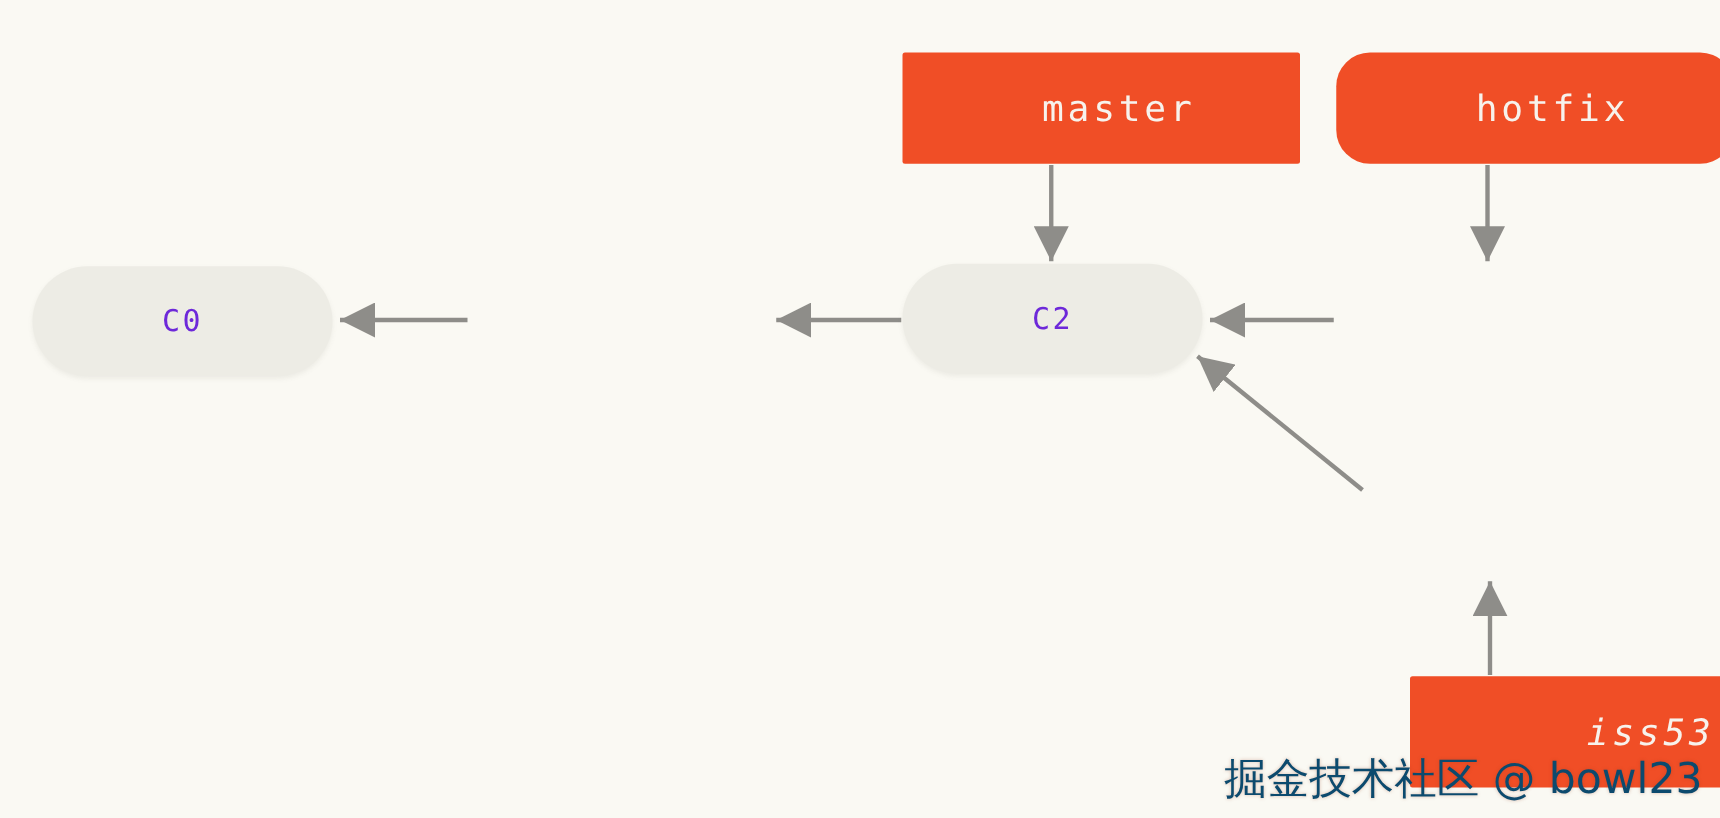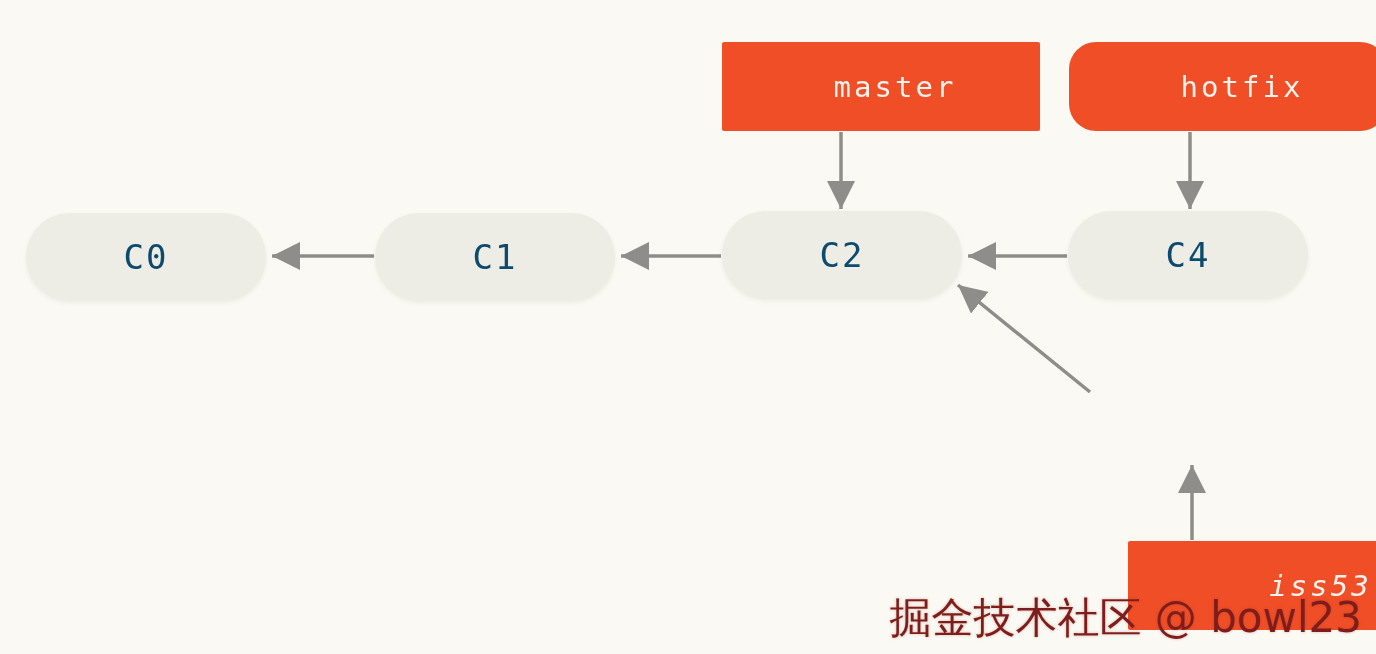--- a/index.html
+++ b/index.html
@@ -29,22 +29,22 @@
     width: 240px;
     height: 88px;
     background: #edece5;
     border-radius: 44px;
     display: flex;
     align-items: center;
     justify-content: center;
     box-shadow: 0 2px 4px rgba(120,118,105,0.10);
   }
   .commit span {
-    font-size: 34px;
-    color: #0c4a6e;
+    font-size: 24px;
+    color: #6d28d9;
     letter-spacing: 2px;
   }
   .branch {
     position: absolute;
     width: 290px;
     height: 89px;
     background: #f04e26;
     border-radius: 2px;
     display: flex;
     align-items: center;
@@ -62,22 +62,22 @@
   #node-c4 { left: 1068px; top: 211px; }
   #node-c3 { left: 1068px; top: 374px; }
   #branch-master { left: 722px;  top: 42px; }
   #branch-hotfix { left: 1069px; top: 42px; border-radius: 27px; }
   #branch-iss53  { left: 1128px; top: 541px; width: 329px; font-style: italic; }
   .watermark {
     position: absolute;
     right: 14px;
     bottom: 8px;
     font-family: "DejaVu Sans", "Liberation Sans", sans-serif;
-    font-size: 42px;
-    color: #7f1d1d;
+    font-size: 34px;
+    color: #0c4a6e;
     text-shadow: 0 0 3px rgba(150,60,30,0.35);
     white-space: nowrap;
   }
 </style>
 </head>
 <body>
 
 <div class="canvas">
 
   <svg class="edges" viewBox="0 0 1376 654" xmlns="http://www.w3.org/2000/svg">
@@ -101,25 +101,19 @@
   <div class="branch" id="branch-hotfix">
     <span>hotfix</span>
   </div>
   <div class="branch" id="branch-iss53">
     <span>iss53</span>
   </div>
 
   <div class="commit" id="node-c0">
     <span>C0</span>
   </div>
-  <div class="commit" id="node-c1">
-    <span>C1</span>
-  </div>
   <div class="commit" id="node-c2">
     <span>C2</span>
-  </div>
-  <div class="commit" id="node-c4">
-    <span>C4</span>
   </div>
 
   <div class="watermark">掘金技术社区 @ bowl23</div>
 
 </div>
 
 </body></html>

